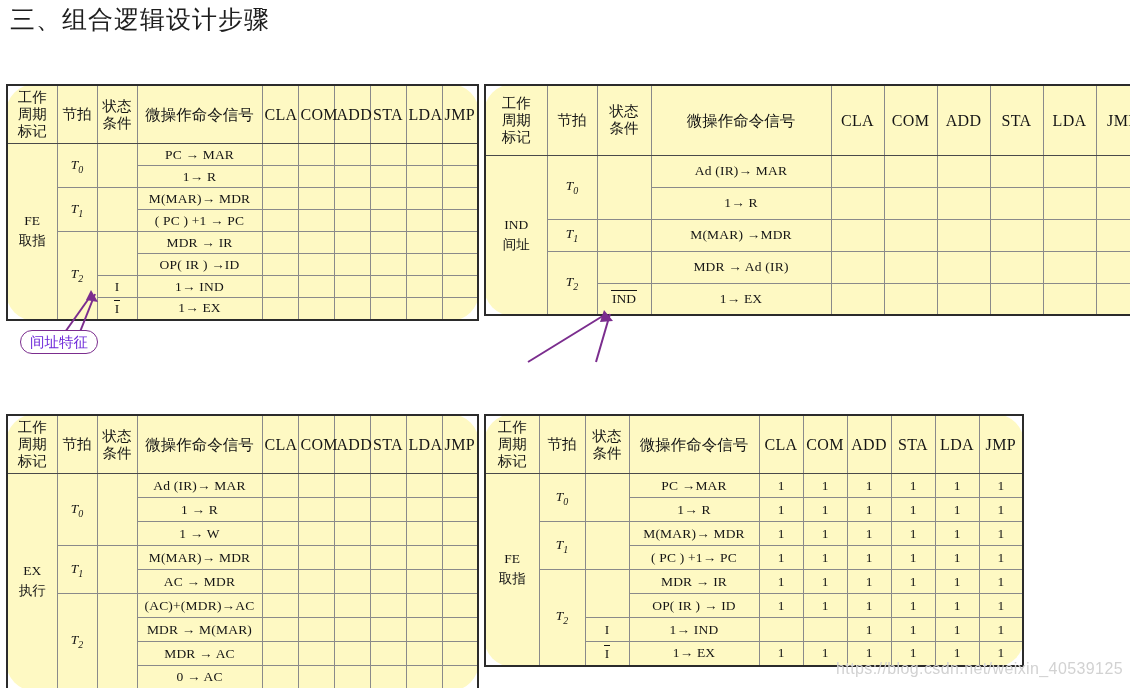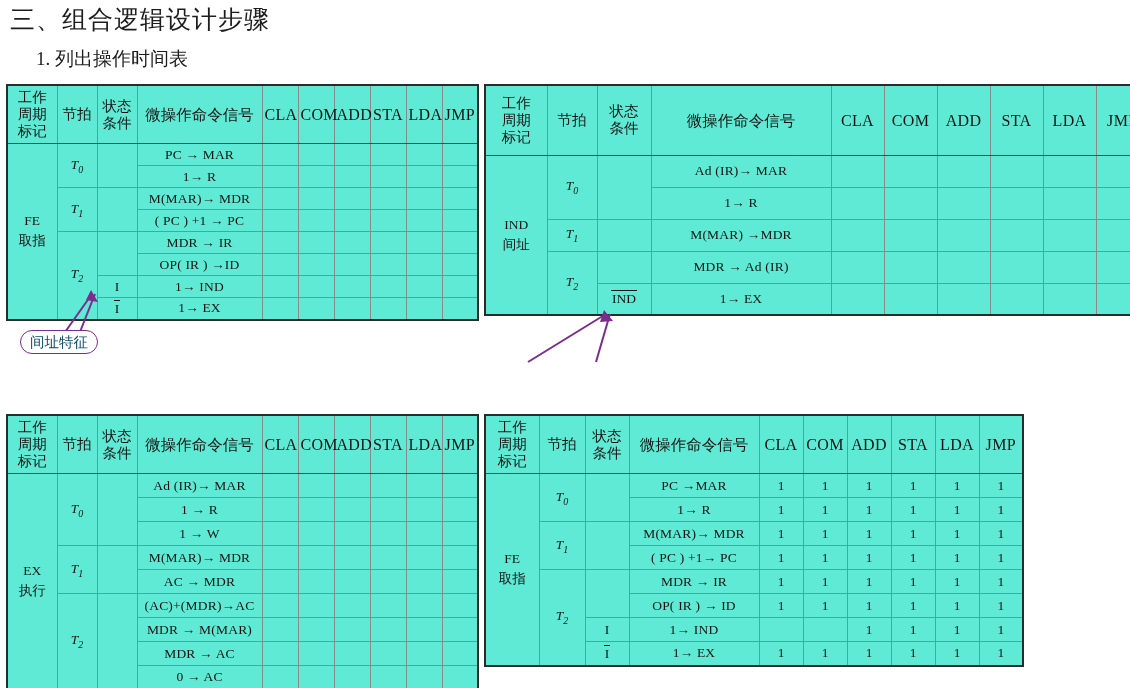--- a/index.html
+++ b/index.html
@@ -26,21 +26,22 @@
     font-size:19px;line-height:26px;
     color:#1d1d1d;
     white-space:nowrap;
   }
 
   
   .tbl{
     position:absolute;
     border-collapse:collapse;
     table-layout:fixed;
-    background:#5eead4;
+    background:#fef9c3;
+    border-radius:29px;
   }
   .tbl td,.tbl th{
     border:1px solid #8a8a8a;
     padding:0;
     text-align:center;
     vertical-align:middle;
     font-size:13.5px;
     font-weight:normal;
     color:#151515;
     white-space:nowrap;
@@ -75,21 +76,21 @@
 
   
   .gsep{border-top:1.6px solid #5a5a5a !important;}
 
   
   .callout{
     position:absolute;
     border:1.6px solid #7b2d8e;
     border-radius:13px;
     background:#ffffff;
-    color:#0c4a6e;
+    color:#6d28d9;
     font-family:"Liberation Sans","DejaVu Sans",sans-serif;
     font-size:14.5px;
     display:flex;align-items:center;justify-content:center;
     box-sizing:border-box;
     z-index:5;
   }
   .leader{position:absolute;z-index:4;pointer-events:none;}
 
   .wm{
     position:absolute;
@@ -101,21 +102,20 @@
     letter-spacing:.4px;
     z-index:1;
   }
 </style>
 </head>
 <body>
 
 <div class="page">
 
   <div class="h-main">三、组合逻辑设计步骤</div>
-  <div class="h-sub">1. 列出操作时间表</div>
 
   <table class="tbl" id="t0" style="left:6px;top:84px;width:469px;">
       <colgroup>
         <col style="width: 50px;">
         <col style="width: 40px;">
         <col style="width: 40px;">
         <col style="width: 125px;">
         <col style="width: 36px;">
         <col style="width: 36px;">
         <col style="width: 36px;">
@@ -537,14 +537,15 @@
   <div class="callout" style="left:20px;top:330px;width:78px;height:24px;">
     <span>间址特征</span>
   </div>
 
   <svg class="leader" style="left:520px;top:308px;" width="120" height="58" viewBox="0 0 120 58">
     <path d="M8 54 L86 6" stroke="#7b2d8e" stroke-width="2" fill="none"></path>
     <path d="M76 54 L90 6" stroke="#7b2d8e" stroke-width="2" fill="none"></path>
     <path d="M84 2 L93 13 L80 14 Z" fill="#7b2d8e"></path>
   </svg>
 
+  <div class="wm">https://blog.csdn.net/weixin_40539125</div>
 
 </div>
 
 </body></html>

